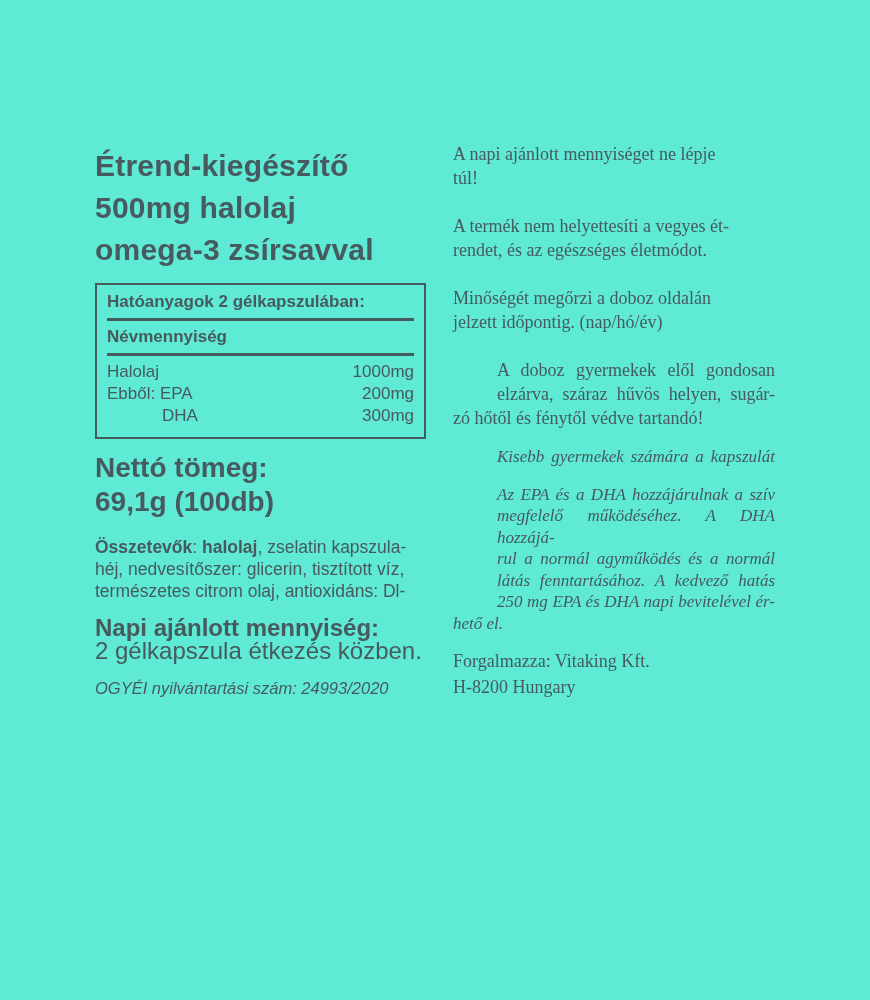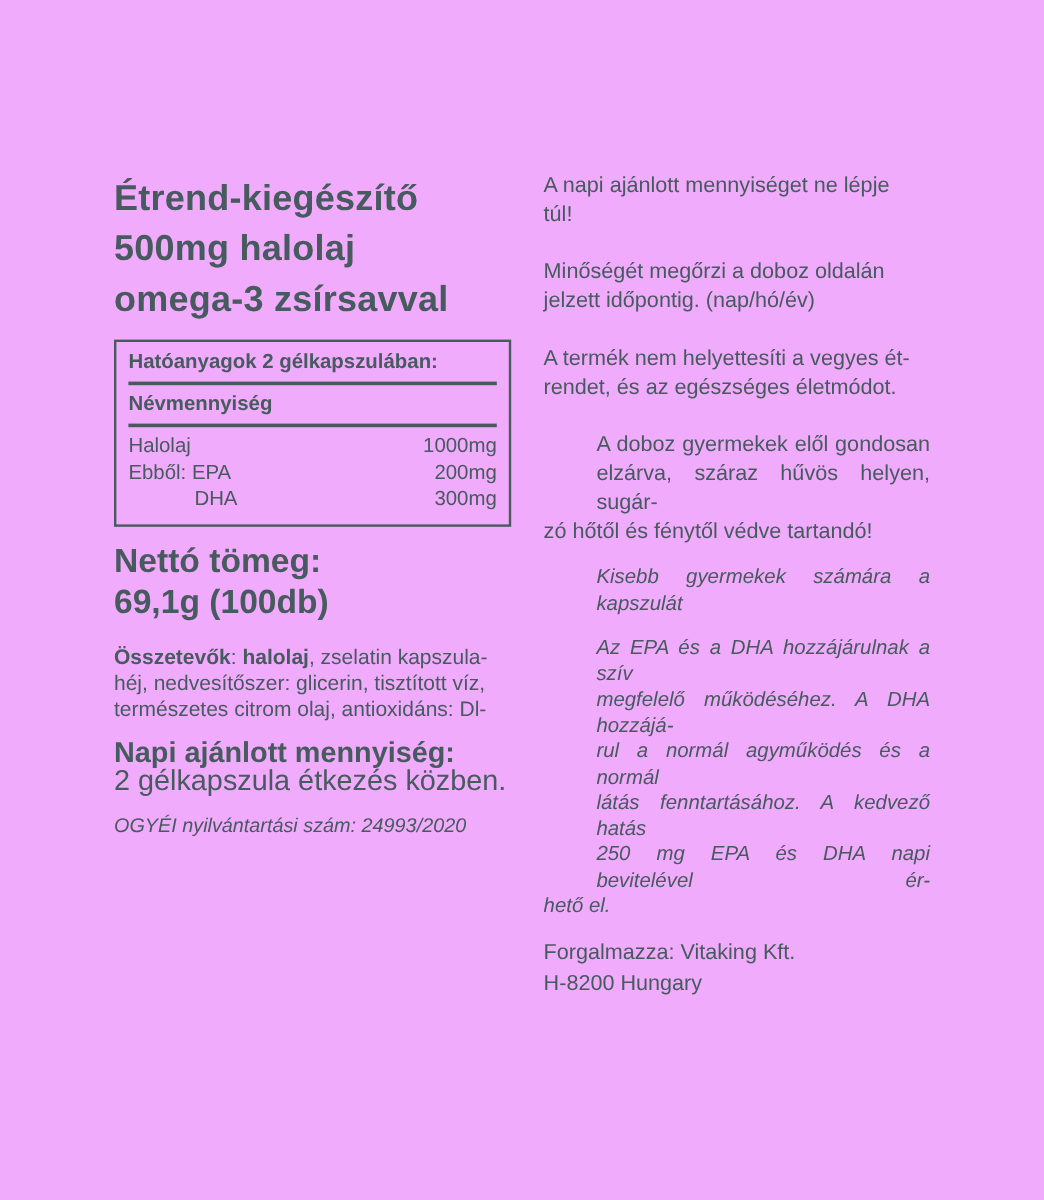--- a/index.html
+++ b/index.html
@@ -1,22 +1,22 @@
 <!DOCTYPE html>
 <html><head>
 <meta charset="utf-8">
 <style>
   html,body{margin:0;padding:0;background:#ffffff;}
   .sheet{
-    position:relative;width:870px;height:1000px;background:#f0abfc;
+    position:relative;width:870px;height:1000px;background:#5eead4;
     color:#475a5e;font-family:"Liberation Sans","DejaVu Sans",sans-serif;
     overflow:hidden;
   }
   .col-left{position:absolute;left:95px;top:145px;width:331px;}
-  .col-right{position:absolute;left:453px;top:142px;width:322px;}
+  .col-right{position:absolute;left:453px;top:142px;width:322px;font-family:Liberation Serif, serif;}
 
   .title{font-size:30px;font-weight:bold;line-height:42px;letter-spacing:0.2px;}
 
   .facts-box{margin-top:12px;border:2px solid #475a5e;padding:6px 10px 10px;}
   .facts-header{font-size:17px;font-weight:bold;line-height:22px;}
   .rule{height:3px;background:#475a5e;margin:5px 0;}
   .facts-cols{display:flex;font-size:17px;font-weight:bold;line-height:22px;}
   .facts-row{display:flex;justify-content:space-between;font-size:17px;line-height:22px;}
   .facts-row .indent{padding-left:55px;}
 
@@ -93,27 +93,27 @@
   </div>
 
   <div class="col-right">
 
     <div class="para">
       <div>A napi ajánlott mennyiséget ne lépje</div>
       <div>túl!</div>
     </div>
 
     <div class="para">
-      <div>Minőségét megőrzi a doboz oldalán</div>
-      <div>jelzett időpontig. (nap/hó/év)</div>
+      <div>A termék nem helyettesíti a vegyes ét-</div>
+      <div>rendet, és az egészséges életmódot.</div>
     </div>
 
     <div class="para">
-      <div>A termék nem helyettesíti a vegyes ét-</div>
-      <div>rendet, és az egészséges életmódot.</div>
+      <div>Minőségét megőrzi a doboz oldalán</div>
+      <div>jelzett időpontig. (nap/hó/év)</div>
     </div>
 
     <div class="para para-storage">
       <div class="just">A doboz gyermekek elől gondosan</div>
       <div class="just">elzárva, száraz hűvös helyen, sugár-</div>
       <div>zó hőtől és fénytől védve tartandó!</div>
     </div>
 
     <div class="italic-para">
       <div class="just">Kisebb gyermekek számára a kapszulát</div>

